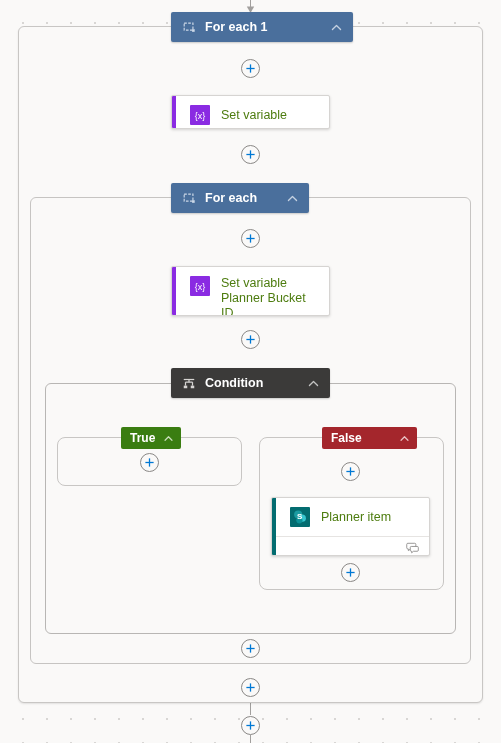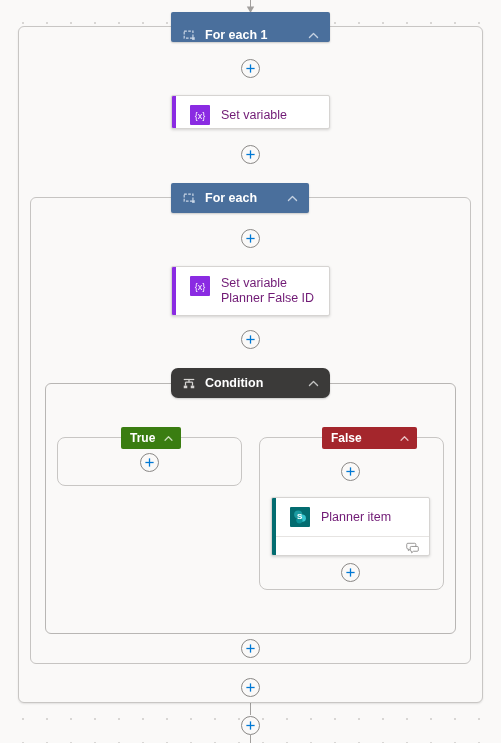--- a/index.html
+++ b/index.html
@@ -100,21 +100,21 @@
   .card .card-icon {
     width: 20px;
     height: 20px;
     flex: 0 0 auto;
     margin-right: 11px;
     border-radius: 1px;
     display: block;
   }
   .card .card-title {
     font-size: 12.5px;
-    color: #701a75;
+    color: #4d7c0f;
     line-height: 15px;
   }
   .card .card-footer {
     border-top: 1px solid #e6e4e2;
     height: 22px;
     display: flex;
     align-items: center;
     justify-content: flex-end;
     padding: 0 9px 0 0;
     flex: 0 0 auto;
@@ -204,21 +204,21 @@
 <div class="scope level0" style="left:18px; top:26px; width:465px; height:677px;"></div>
 
 <div class="scope level1" style="left:30px; top:197px; width:441px; height:467px;"></div>
 
 <div class="scope level2" style="left:45px; top:383px; width:411px; height:251px;"></div>
 
 <div class="scope branch" style="left:57px; top:437px; width:185px; height:49px;"></div>
 
 <div class="scope branch" style="left:259px; top:437px; width:185px; height:153px;"></div>
 
-<div class="node-header foreach" style="left:171px; top:12px; width:159px;align-items:flex-end;">
+<div class="node-header foreach" style="left:171px; top:12px; width:182px;">
   <svg class="hdr-icon" viewBox="0 0 16 16">
     <rect x="2.5" y="3.5" width="10" height="8" fill="none" stroke="#cdd9e8" stroke-width="1.3" stroke-dasharray="3 1.6"></rect>
     <rect x="11.5" y="10.5" width="3" height="3" fill="#cdd9e8"></rect>
   </svg>
   <span class="hdr-title">For each 1</span>
   <svg class="chev" viewBox="0 0 16 16">
     <path d="M3 10.5 L8 5.5 L13 10.5" fill="none" stroke="#dbe3ee" stroke-width="1.6" stroke-linecap="round" stroke-linejoin="round"></path>
   </svg>
 </div>
 
@@ -226,21 +226,21 @@
   <svg class="hdr-icon" viewBox="0 0 16 16">
     <rect x="2.5" y="3.5" width="10" height="8" fill="none" stroke="#cdd9e8" stroke-width="1.3" stroke-dasharray="3 1.6"></rect>
     <rect x="11.5" y="10.5" width="3" height="3" fill="#cdd9e8"></rect>
   </svg>
   <span class="hdr-title">For each</span>
   <svg class="chev" viewBox="0 0 16 16">
     <path d="M3 10.5 L8 5.5 L13 10.5" fill="none" stroke="#dbe3ee" stroke-width="1.6" stroke-linecap="round" stroke-linejoin="round"></path>
   </svg>
 </div>
 
-<div class="node-header condition" style="left:171px; top:368px; width:159px;border-radius:7px;">
+<div class="node-header condition" style="left:171px; top:368px; width:159px;">
   <svg class="hdr-icon" viewBox="0 0 16 16">
     <line x1="2" y1="4" x2="14" y2="4" stroke="#d6d4d2" stroke-width="1.4"></line>
     <line x1="8" y1="4" x2="8" y2="7" stroke="#d6d4d2" stroke-width="1.4"></line>
     <line x1="4" y1="7" x2="12" y2="7" stroke="#d6d4d2" stroke-width="1.4"></line>
     <line x1="4" y1="7" x2="4" y2="11" stroke="#d6d4d2" stroke-width="1.4"></line>
     <line x1="12" y1="7" x2="12" y2="11" stroke="#d6d4d2" stroke-width="1.4"></line>
     <rect x="2" y="11" width="4" height="3" fill="#d6d4d2"></rect>
     <rect x="10" y="11" width="4" height="3" fill="#d6d4d2"></rect>
   </svg>
   <span class="hdr-title">Condition</span>
@@ -260,21 +260,21 @@
   </div>
 </div>
 
 <div class="card" style="left:171px; top:266px; width:159px; height:50px;">
   <span class="accent" style="background:#8a2be2;"></span>
   <div class="card-main" style="align-items:flex-start;">
     <svg class="card-icon" viewBox="0 0 20 20">
       <rect width="20" height="20" fill="#8a2be2"></rect>
       <text x="10" y="14" font-family="'Liberation Sans', sans-serif" font-size="9" fill="#ffffff" text-anchor="middle">{x}</text>
     </svg>
-    <span class="card-title" style="max-width:108px; display:inline-block;">Set variable Planner False ID</span>
+    <span class="card-title" style="max-width:108px; display:inline-block;">Set variable Planner Bucket ID</span>
   </div>
 </div>
 
 <div class="card" style="left:271px; top:497px; width:159px; height:59px;">
   <span class="accent" style="background:#036c70;"></span>
   <div class="card-main">
     <svg class="card-icon" viewBox="0 0 20 20">
       <rect width="20" height="20" fill="#036c70"></rect>
       <circle cx="8.2" cy="7.6" r="4.1" fill="#1a9ba1"></circle>
       <circle cx="12.3" cy="11.2" r="3.6" fill="#37c6d0"></circle>

